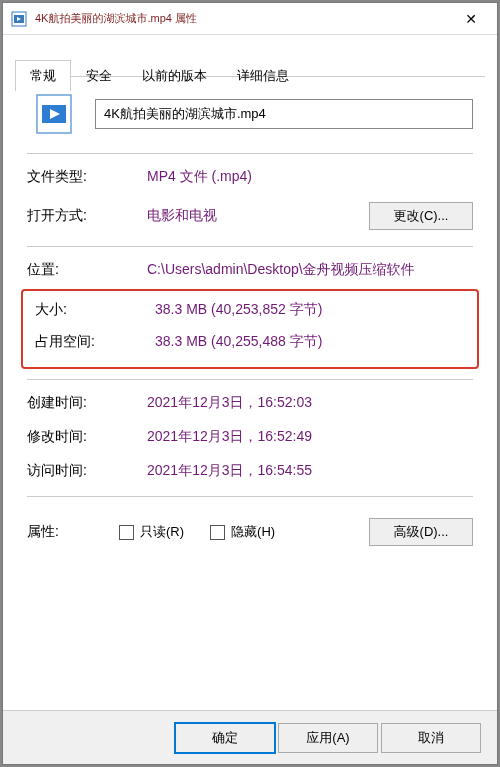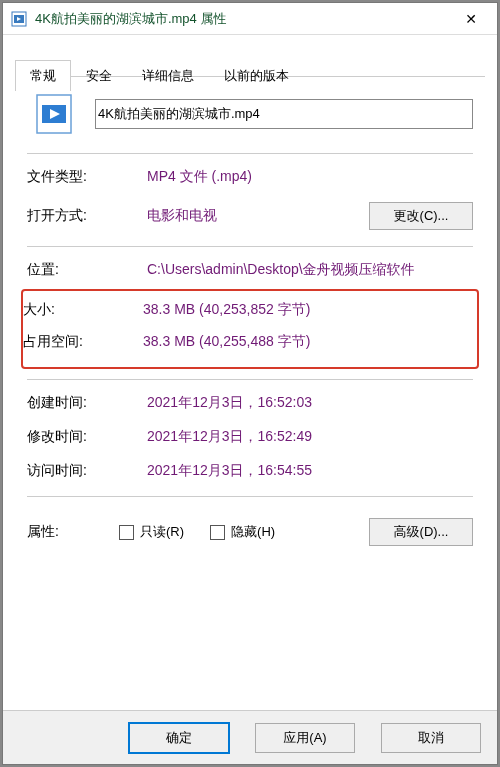--- a/index.html
+++ b/index.html
@@ -26,21 +26,21 @@
     align-items: center;
     padding: 0 6px 0 8px;
     border-bottom: 1px solid #ddd;
   }
   .title-icon {
     width: 16px; height: 16px;
     margin-right: 8px;
     display: inline-flex;
     align-items: center; justify-content: center;
   }
-  .title-text { flex: 1; font-size: 13px; color: #14532d; }
+  .title-text { flex: 1; font-size: 11px; color: #7f1d1d; }
   .close-btn {
     width: 40px; height: 28px;
     display: flex; align-items: center; justify-content: center;
     font-size: 14px; color: #000;
     cursor: pointer;
   }
   .content {
     flex: 1;
     padding: 10px 12px 0 12px;
     background: #fff;
@@ -77,21 +77,21 @@
   .file-icon {
     width: 46px; height: 46px;
     margin-right: 18px;
     margin-left: 4px;
     display: flex; align-items: center; justify-content: center;
   }
   .filename-input {
     flex: 1;
     height: 30px;
     border: 1px solid #888;
-    padding: 2px 2px;
+    padding: 2px 8px;
     font-size: 13px;
     font-family: inherit;
   }
   .hr { border: none; border-top: 1px solid #ccc; margin: 10px 0 14px 0; }
   .row {
     display: flex;
     align-items: center;
     margin-bottom: 16px;
     gap: 28px;
   }
@@ -113,21 +113,21 @@
     border: 1px solid #aaa;
     background: #efefef;
     font-size: 13px;
     font-family: inherit;
     cursor: pointer;
     margin-left: 8px;
   }
   .highlight-box {
     border: 2px solid #d63a2a;
     border-radius: 4px;
-    padding: 10px 10px 2px 0;
+    padding: 10px 10px 2px 12px;
     margin: -6px -6px 10px -6px;
   }
   .highlight-box .row { margin-bottom: 14px; }
   .attr-row {
     display: flex;
     align-items: center;
     margin-bottom: 12px;
     margin-top: 21px;
   }
   .checkbox-wrap {
@@ -143,21 +143,21 @@
     cursor: pointer;
   }
   .footer {
     height: 54px;
     border-top: 1px solid #ccc;
     background: #f0f0f0;
     display: flex;
     align-items: center;
     justify-content: flex-end;
     padding: 0 16px;
-    gap: 26px;
+    gap: 3px;
   }
   .footer-btn {
     width: 100px;
     height: 30px;
     border: 1px solid #aaa;
     background: #efefef;
     font-size: 13px;
     font-family: inherit;
     cursor: pointer;
   }
@@ -181,22 +181,22 @@
     <div class="close-btn">
       <span>✕</span>
     </div>
   </div>
 
   <div class="content">
 
     <div class="tabs">
       <div class="tab active">常规</div>
       <div class="tab">安全</div>
+      <div class="tab">以前的版本</div>
       <div class="tab">详细信息</div>
-      <div class="tab">以前的版本</div>
     </div>
 
     <div class="tab-panel">
 
       <div class="file-header">
         <span class="file-icon">
           <svg width="42" height="42" viewBox="0 0 42 42">
             <rect x="4" y="2" width="34" height="38" fill="#fff" stroke="#6aa0d8" stroke-width="1.5"></rect>
             <rect x="9" y="12" width="24" height="18" fill="#2d7dd2"></rect>
             <polygon points="17,16 17,26 27,21" fill="#fff"></polygon>

